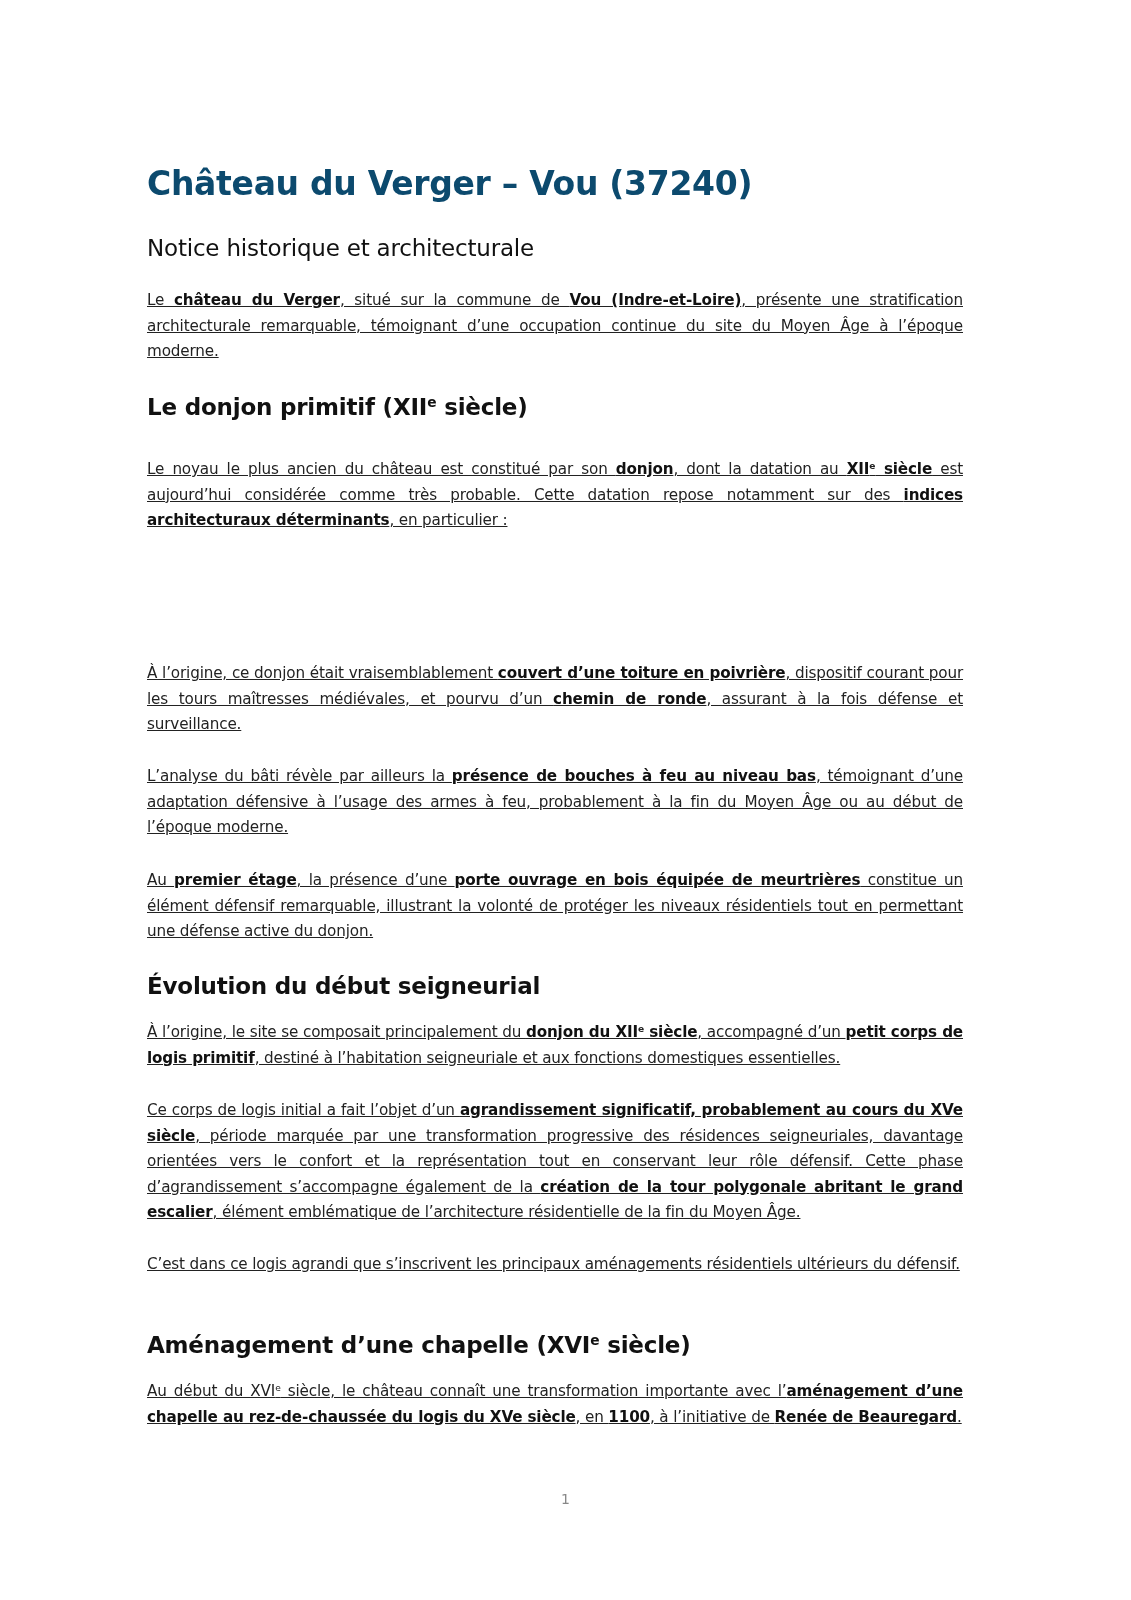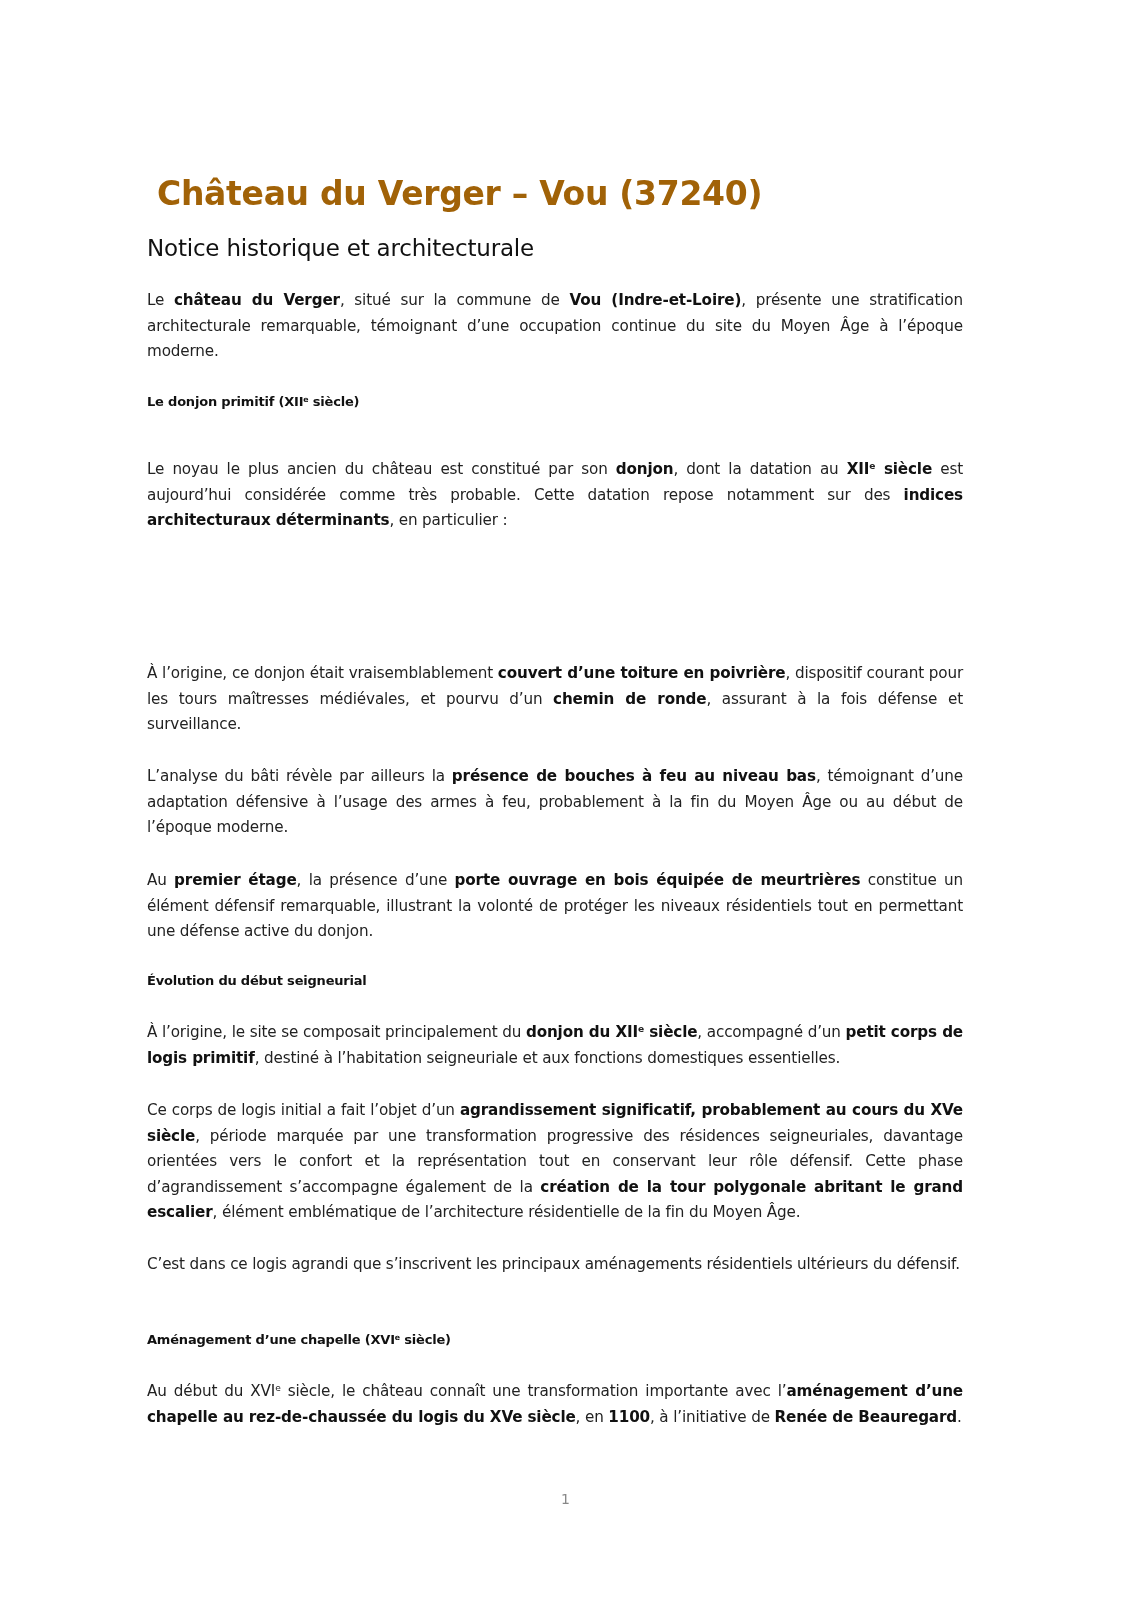--- a/index.html
+++ b/index.html
@@ -1,26 +1,26 @@
 <!DOCTYPE html>
 <html><head>
 <meta charset="utf-8">
 <style>
   html, body { margin: 0; padding: 0; background: #ffffff; }
   body { width: 1131px; height: 1600px; position: relative; overflow: hidden;
          font-family: "DejaVu Sans", sans-serif; color: #1a1a1a; }
   .page { position: absolute; left: 147px; top: 0; width: 816px; }
-  h1 { position: absolute; top: 164px; left: 0; margin: 10px; font-size: 33px; font-weight: bold;
-       letter-spacing: -0.3px; color: #a16207; white-space: nowrap; text-align: center; }
+  h1 { position: absolute; top: 164px; left: 0; margin: 0; font-size: 33px; font-weight: bold;
+       letter-spacing: -0.3px; color: #0c4a6e; white-space: nowrap; text-align: center; }
   h2 { position: absolute; top: 235px; left: 0; margin: 0; font-size: 23px; font-weight: normal;
        letter-spacing: -0.2px; color: #111; white-space: nowrap; }
-  h3 { position: absolute; left: 0; margin: 0; font-size: 13px; font-weight: bold; color: #111;
+  h3 { position: absolute; left: 0; margin: 0; font-size: 23px; font-weight: bold; color: #111;
        white-space: nowrap; letter-spacing: -0.2px; }
   p { position: absolute; left: 0; width: 816px; margin: 0; font-size: 15.2px; line-height: 25.5px;
-      text-align: justify; color: #222; letter-spacing: -0.15px; }
+      text-align: justify; color: #222; letter-spacing: -0.15px; text-decoration: underline; }
   p b, li b, h3 sup { font-weight: bold; color: #111; }
   sup { font-size: 0.6em; vertical-align: 0.55em; line-height: 0; }
   ul { position: absolute; left: 38px; width: 780px; margin: 0; padding: 0; list-style: none;
        font-size: 15.2px; line-height: 25.5px; color: #222; letter-spacing: -0.2px; }
   ul li { position: relative; padding-left: 17px; }
   ul li::before { content: "•"; position: absolute; left: 4px; top: 0; }
   .page-number { position: absolute; top: 1491px; left: 0; width: 1131px; text-align: center;
                  font-size: 14px; color: #888; }
 </style>
 </head>

